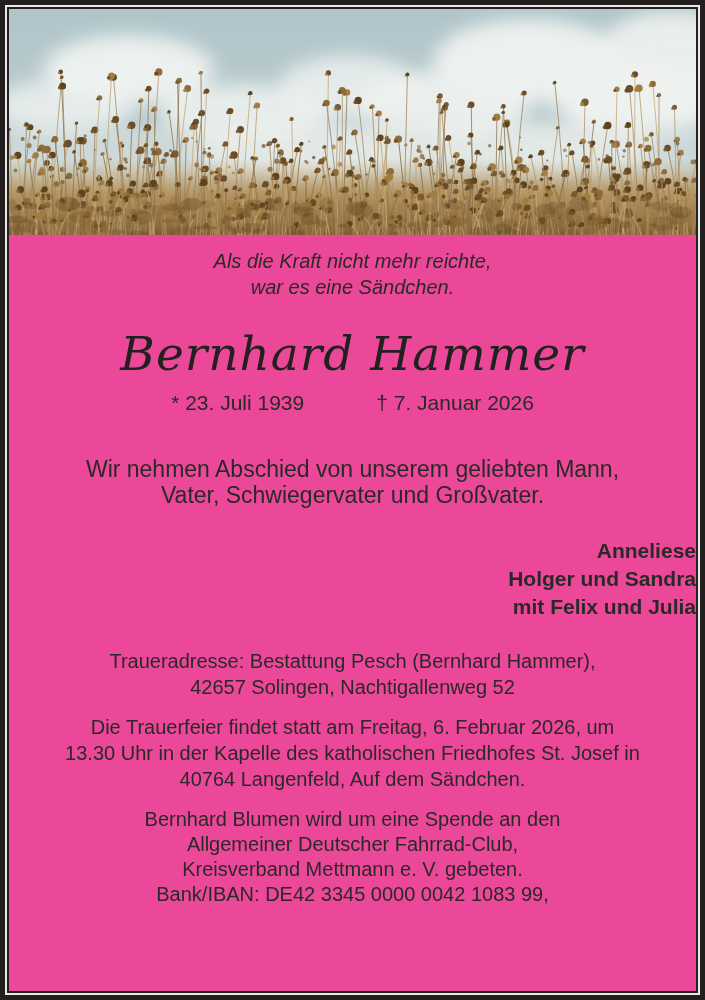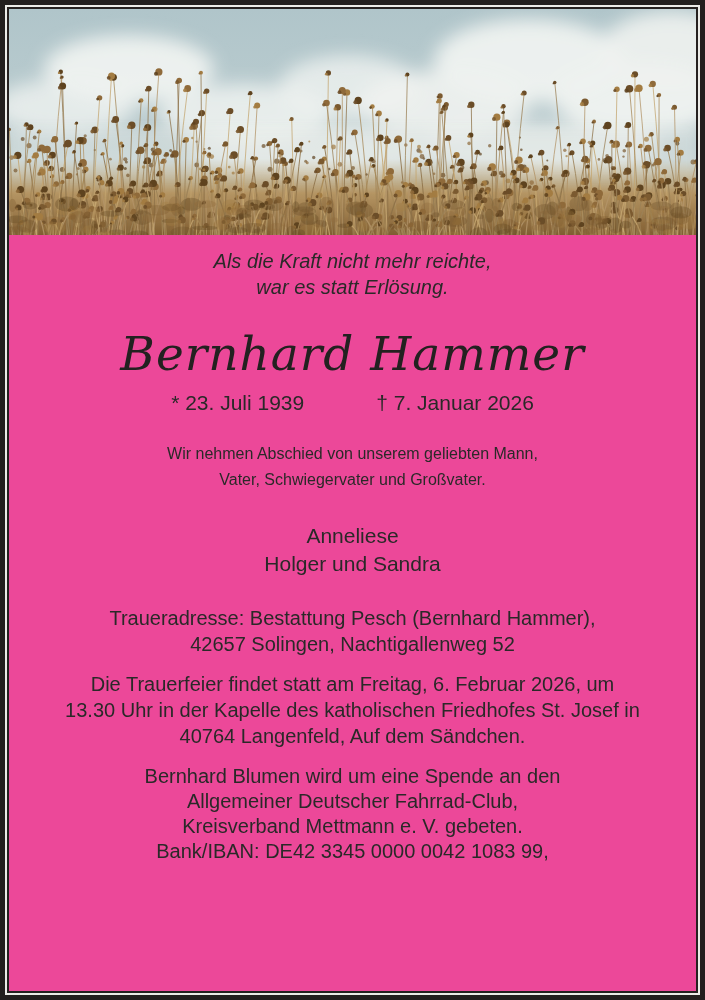--- a/index.html
+++ b/index.html
@@ -62,22 +62,22 @@
 
   .dates {
     margin-top: 5px;
     font-size: 21px;
     display: flex;
     justify-content: center;
     gap: 72px;
     font-weight: 500;
   }
 
-  .farewell   { margin-top: 26px; font-size: 16px; line-height: 26px; }
-  .mourners   { margin-top: 29px; font-size: 21px; line-height: 28px; font-weight: 400; }
+  .farewell   { margin-top: 41px; font-size: 23px; line-height: 26px; }
+  .mourners   { margin-top: 29px; font-size: 21px; line-height: 28px; font-weight: 700; text-align: right; }
   .address    { margin-top: 27px; font-size: 20px; line-height: 26px; }
   .service    { margin-top: 14px; font-size: 20px; line-height: 26px; }
   .condolence { margin-top: 15px; font-size: 20px; line-height: 26px; }
   .donation   { margin-top: 15px; font-size: 20px; line-height: 25px; }
 </style>
 </head>
 <body>
 
 <div class="frame">
   <div class="frame-light">
@@ -1852,38 +1852,39 @@
               <ellipse cx="8.0" cy="220.5" rx="11.8" ry="2.9" fill="#7b5a30" opacity="0.32"></ellipse>
               <ellipse cx="107.8" cy="223.2" rx="8.2" ry="2.6" fill="#6b4d28" opacity="0.32"></ellipse>
             </g>
         </svg>
       </div>
 
       <div class="content">
 
         <div class="epigraph">
           <div class="line">Als die Kraft nicht mehr reichte,</div>
-          <div class="line">war es statt Erlösung.</div>
+          <div class="line">war es eine Sändchen.</div>
         </div>
 
         <h1 class="name line">Bernhard Hammer</h1>
 
         <div class="dates">
           <span class="line">* 23. Juli 1939</span>
           <span class="line">† 7. Januar 2026</span>
         </div>
 
         <div class="farewell">
           <div class="line">Wir nehmen Abschied von unserem geliebten Mann,</div>
           <div class="line">Vater, Schwiegervater und Großvater.</div>
         </div>
 
         <div class="mourners">
           <div class="line">Anneliese</div>
           <div class="line">Holger und Sandra</div>
+          <div class="line">mit Felix und Julia</div>
         </div>
 
         <div class="address">
           <div class="line">Traueradresse: Bestattung Pesch (Bernhard Hammer),</div>
           <div class="line">42657 Solingen, Nachtigallenweg 52</div>
         </div>
 
         <div class="service">
           <div class="line">Die Trauerfeier findet statt am Freitag, 6. Februar 2026, um</div>
           <div class="line">13.30 Uhr in der Kapelle des katholischen Friedhofes St. Josef in</div>

